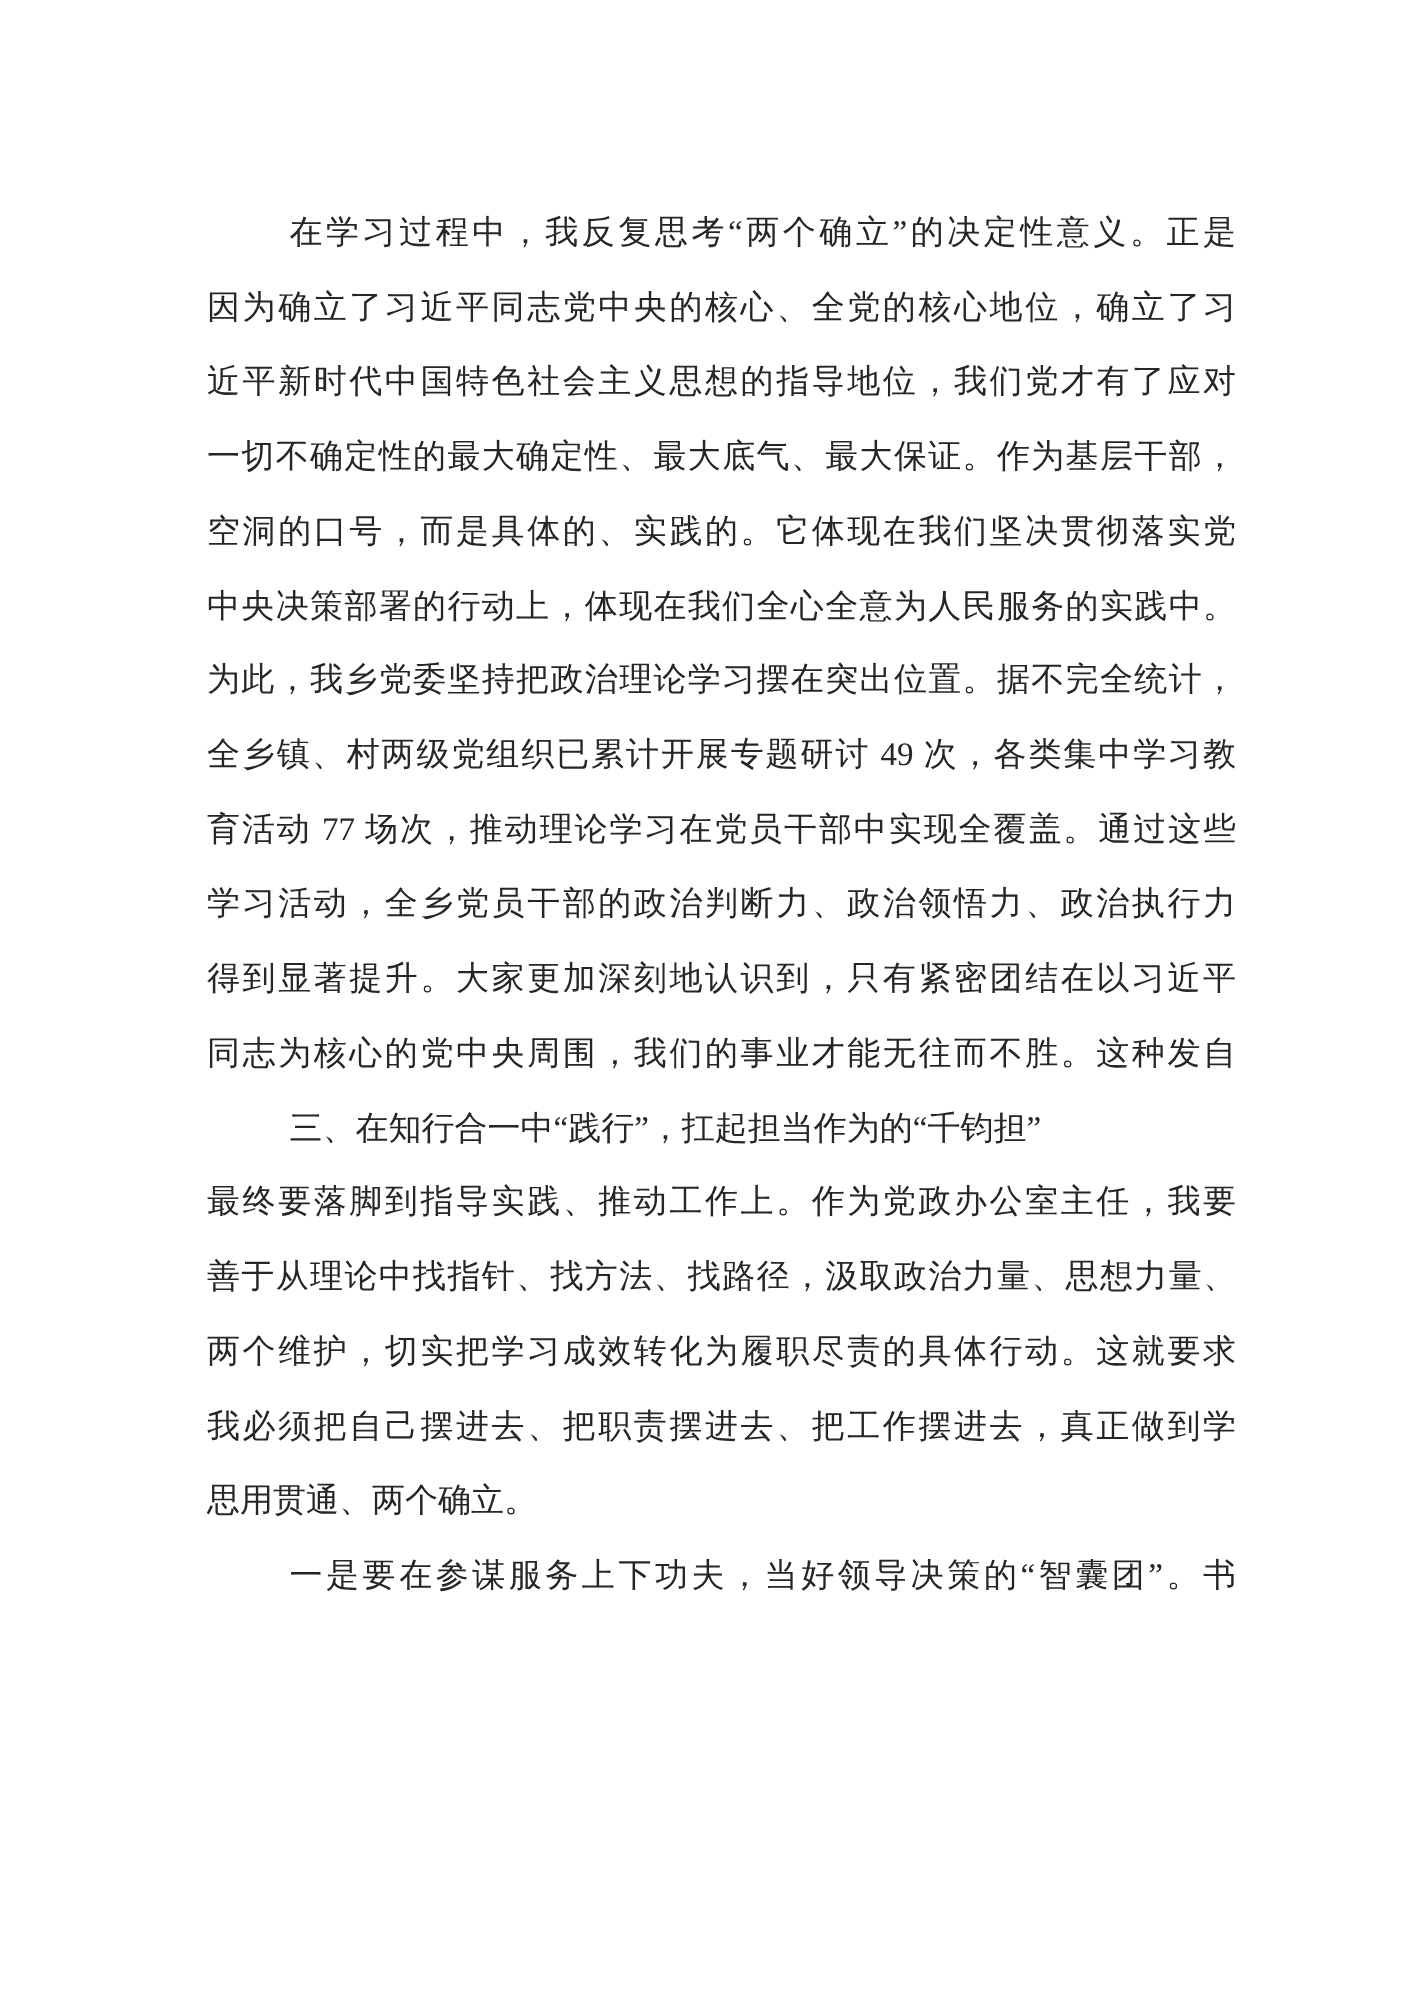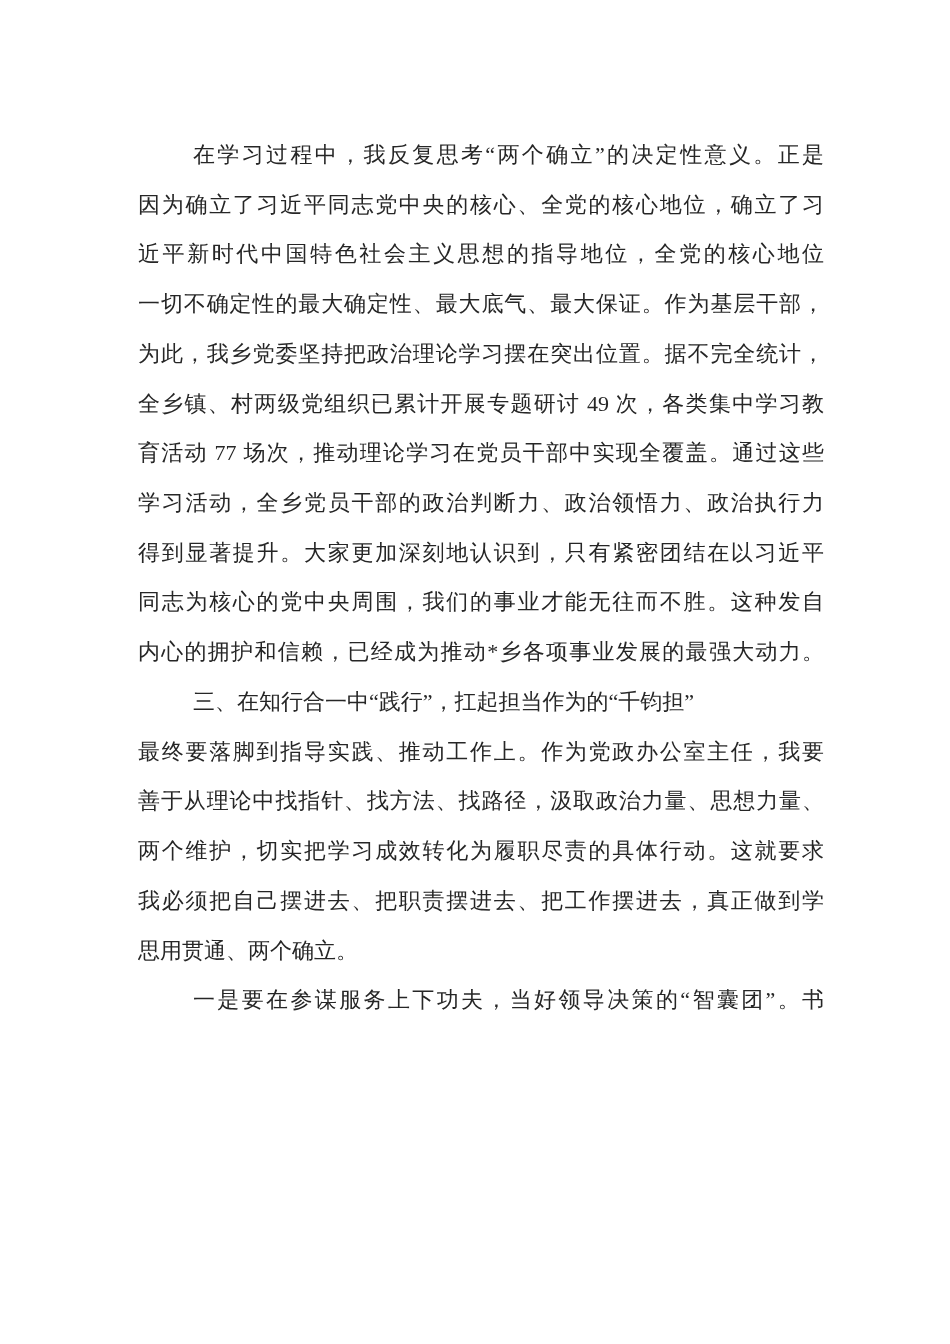--- a/index.html
+++ b/index.html
@@ -43,29 +43,30 @@
   }
 </style>
 </head>
 <body>
 
 <div class="doc-page">
 
   <div class="para">
     <div class="line indent">在学习过程中，我反复思考“两个确立”的决定性意义。正是</div>
     <div class="line">因为确立了习近平同志党中央的核心、全党的核心地位，确立了习</div>
-    <div class="line">近平新时代中国特色社会主义思想的指导地位，全党的核心地位</div>
+    <div class="line">近平新时代中国特色社会主义思想的指导地位，我们党才有了应对</div>
     <div class="line">一切不确定性的最大确定性、最大底气、最大保证。作为基层干部，</div>
+    <div class="line">空洞的口号，而是具体的、实践的。它体现在我们坚决贯彻落实党</div>
+    <div class="line">中央决策部署的行动上，体现在我们全心全意为人民服务的实践中。</div>
     <div class="line">为此，我乡党委坚持把政治理论学习摆在突出位置。据不完全统计，</div>
     <div class="line">全乡镇、村两级党组织已累计开展专题研讨 49 次，各类集中学习教</div>
     <div class="line">育活动 77 场次，推动理论学习在党员干部中实现全覆盖。通过这些</div>
     <div class="line">学习活动，全乡党员干部的政治判断力、政治领悟力、政治执行力</div>
     <div class="line">得到显著提升。大家更加深刻地认识到，只有紧密团结在以习近平</div>
     <div class="line">同志为核心的党中央周围，我们的事业才能无往而不胜。这种发自</div>
-    <div class="line">内心的拥护和信赖，已经成为推动*乡各项事业发展的最强大动力。</div>
   </div>
 
   <div class="para">
     <div class="line indent no-just">三、在知行合一中“践行”，扛起担当作为的“千钧担”</div>
   </div>
 
   <div class="para">
     <div class="line">最终要落脚到指导实践、推动工作上。作为党政办公室主任，我要</div>
     <div class="line">善于从理论中找指针、找方法、找路径，汲取政治力量、思想力量、</div>
     <div class="line">两个维护，切实把学习成效转化为履职尽责的具体行动。这就要求</div>

